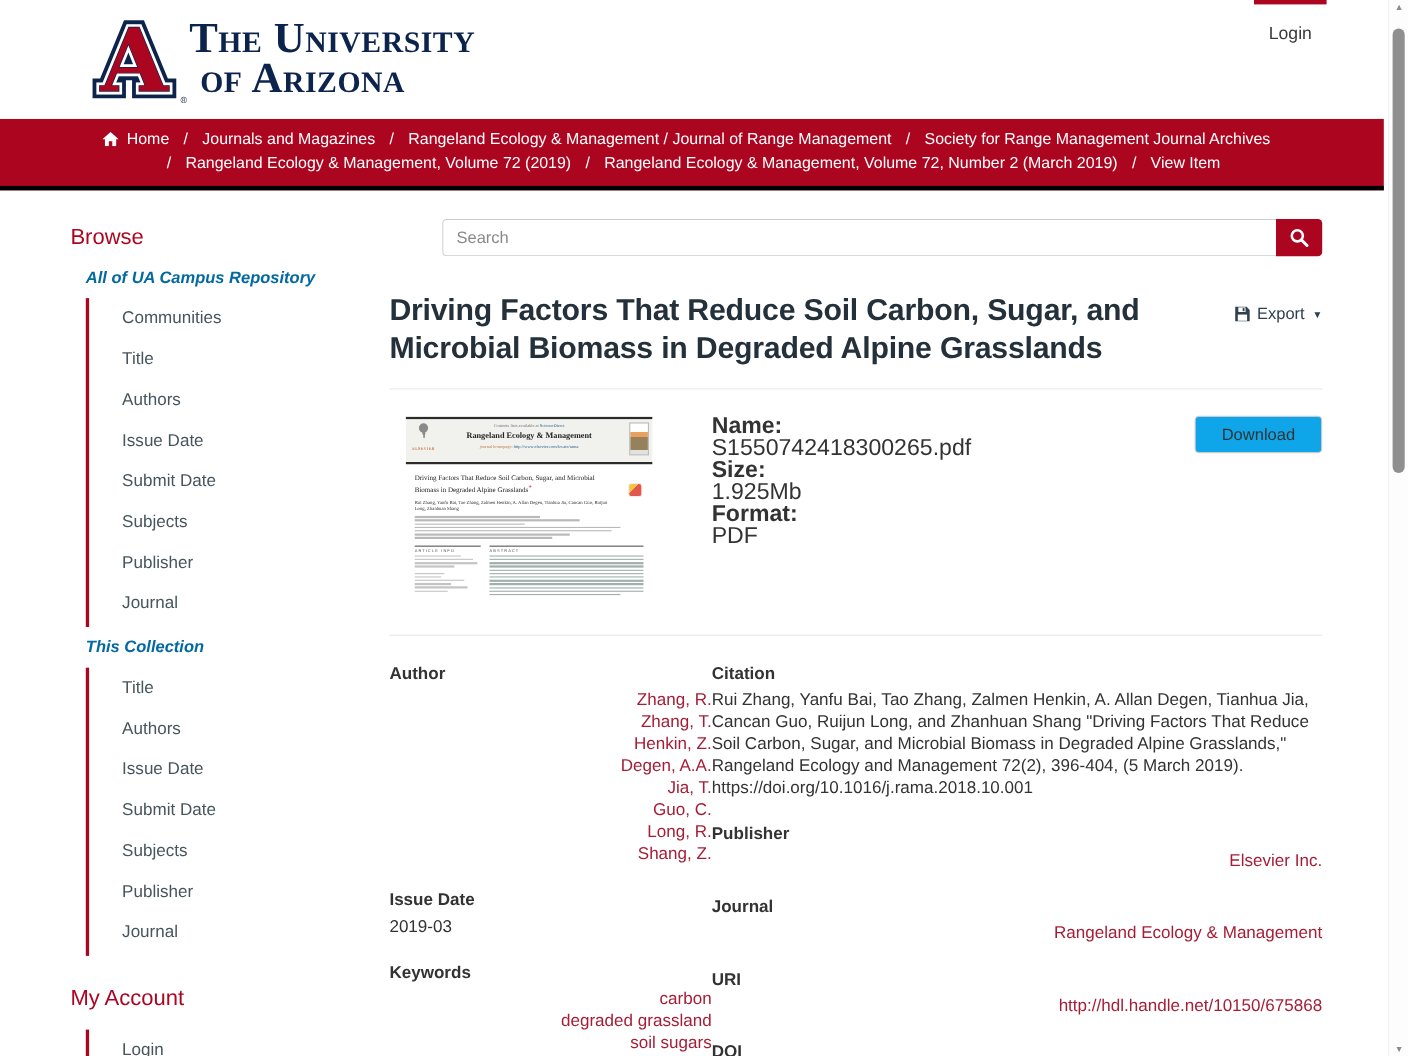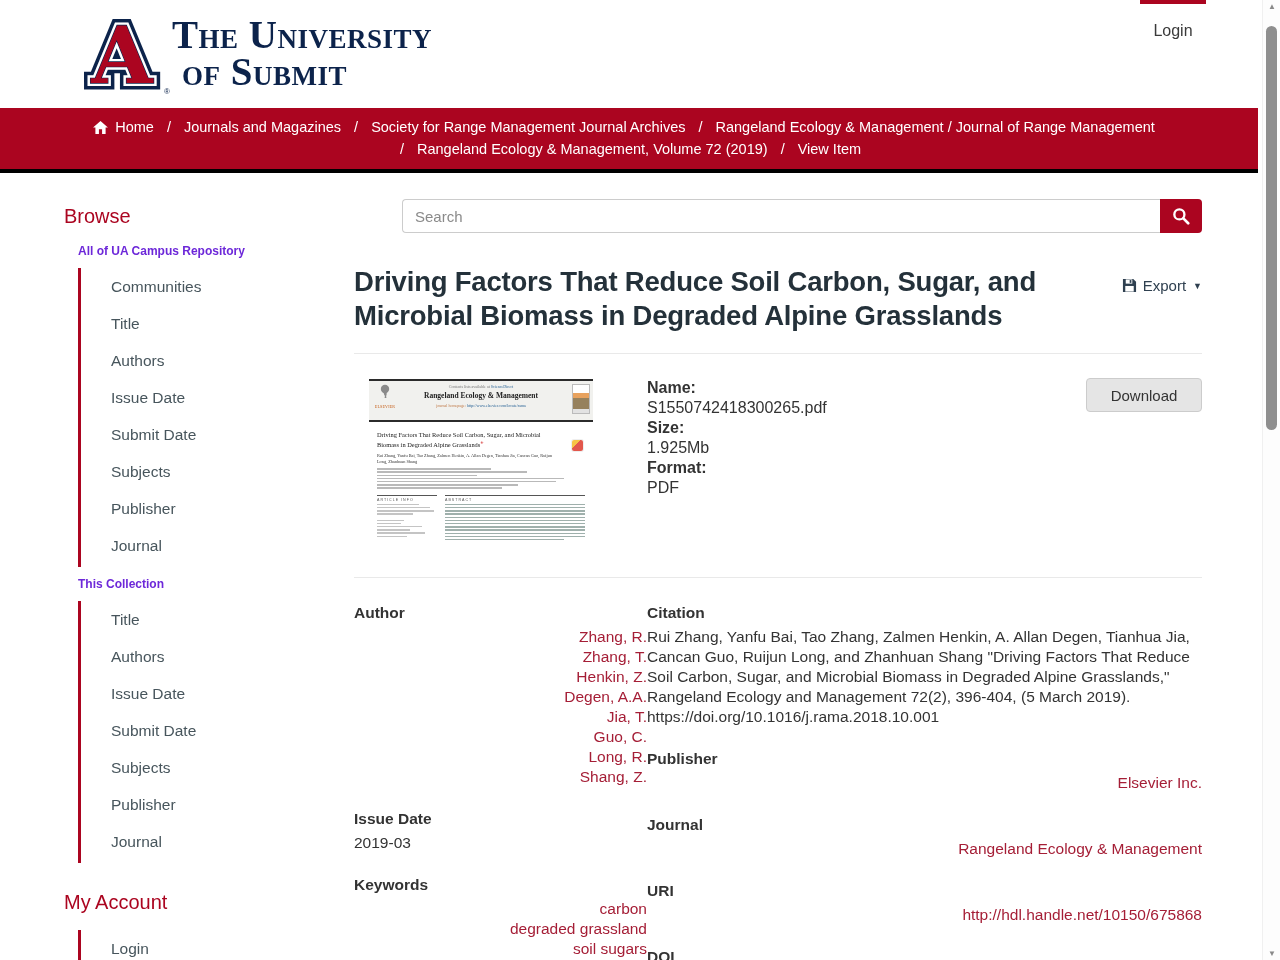--- a/index.html
+++ b/index.html
@@ -40,22 +40,22 @@
   .crumb .sep { color:#fff; margin:0 13px; }
   .home-ico { display:inline-block; vertical-align:-2px; margin-right:7px; }
 
   
   .content { display:flex; padding:26px 78px 0 64px; }
   .sidebar { width:290px; flex-shrink:0; }
   .main { flex:1; padding-left:0; }
 
   
   .side-h1 { color:#AB0520; font-size:20px; font-weight:normal; margin:6px 0 16px; }
-  .group-h { font-family:"Liberation Sans", sans-serif; 
-             font-weight:bold; color:#6d28d9; font-size:12px; margin:8px 0 4px 14px; }
+  .group-h { font-family:"Liberation Sans", sans-serif; font-style:italic;
+             font-weight:bold; color:#0369a1; font-size:15px; margin:8px 0 4px 14px; }
   .side-list { border-left:3px solid #AB0520; margin:10px 0 10px 14px;
                padding:10px 0 12px 30px; list-style:none; }
   .side-list li { margin:0 0 19px; }
   .side-list li:last-child { margin-bottom:0; }
   .side-list a { color:#47555c; font-size:15.5px; text-decoration:none; cursor:pointer; }
   .acct-h { margin-top:28px; }
 
   
   .search-row { display:flex; height:34px; }
   .search-input { flex:1; border:1px solid #ccc; border-right:none;
@@ -104,24 +104,24 @@
   .aff-lines { margin:4px 10px 0; }
   .aff-lines div { height:1.6px; background:#b9b9b9; margin-bottom:1.6px; }
   .pdf-cols { display:flex; margin:6px 10px 0; gap:8px; }
   .pdf-col-l { width:60px; border-top:1px solid #555; padding-top:2px; }
   .pdf-col-r { flex:1; border-top:1px solid #555; padding-top:2px; }
   .pdf-sec { font-family:"Liberation Sans",sans-serif; font-size:3.6px;
              letter-spacing:1px; color:#555; margin-bottom:2px; }
   .tl { height:1.4px; background:#c4c4c4; margin-bottom:1.8px; }
   .tl.g { background:#9fb0ac; }
 
-  .file-meta { margin-left:52px; font-size:16px; line-height:20px; }
+  .file-meta { margin-left:52px; font-size:21px; line-height:20px; }
   .file-meta .lab { font-weight:bold; color:#333; }
   .file-meta .val { color:#333; }
-  .download-btn { margin-left:auto; width:116px; height:34px; background:#e5e5e5;
+  .download-btn { margin-left:auto; width:116px; height:34px; background:#0ea5e9;
                   border:1px solid #ccc; border-radius:4px; font-size:15px;
                   color:#333; cursor:pointer; font-family:"Liberation Sans",sans-serif; }
 
   
   hr.div2 { border:none; border-top:1px solid #e9e9e9; margin:35px 0 26px; }
   .meta-cols { display:flex; }
   .meta-left { width:293px; flex-shrink:0; }
   .meta-right { flex:1; }
   .m-label { font-weight:bold; font-size:15.5px; color:#333; margin-bottom:5px; }
   .m-block { margin-bottom:23px; }
@@ -144,44 +144,47 @@
     <div class="blockA">
       <svg width="88" height="90" viewBox="0 0 100 100" style="overflow:visible">
         <text x="50" y="84" font-family="DejaVu Serif, serif" font-weight="bold" font-size="90" text-anchor="middle" stroke="#0C234B" stroke-width="15" fill="#0C234B" paint-order="stroke">A</text>
         <text x="50" y="84" font-family="DejaVu Serif, serif" font-weight="bold" font-size="90" text-anchor="middle" stroke="#ffffff" stroke-width="7" fill="#ffffff" paint-order="stroke">A</text>
         <text x="50" y="84" font-family="DejaVu Serif, serif" font-weight="bold" font-size="90" text-anchor="middle" stroke="#0C234B" stroke-width="1.5" fill="#AB0520" paint-order="stroke">A</text>
       </svg>
       <span class="reg">®</span>
     </div>
     <div class="wordmark">
       <div>The University</div>
-      <div class="l2">of Submit</div>
+      <div class="l2">of Arizona</div>
     </div>
   </div>
   <div class="login-tab">Login</div>
 </div>
 
 <nav class="breadbar">
   <div class="wrap">
     <span class="crumb">
       <svg class="home-ico" width="15" height="13" viewBox="0 0 16 14">
         <path d="M8 0 L16 7 H13.5 V14 H9.7 V9 H6.3 V14 H2.5 V7 H0 Z" fill="#ffffff"></path>
       </svg><a href="#">Home</a>
     </span>
     <span class="crumb">
       <span class="sep">/</span><a href="#">Journals and Magazines</a>
     </span>
     <span class="crumb">
+      <span class="sep">/</span><a href="#">Rangeland Ecology &amp; Management / Journal of Range Management</a>
+    </span>
+    <span class="crumb">
       <span class="sep">/</span><a href="#">Society for Range Management Journal Archives</a>
     </span>
     <span class="crumb">
-      <span class="sep">/</span><a href="#">Rangeland Ecology &amp; Management / Journal of Range Management</a>
-    </span>
-    <span class="crumb">
       <span class="sep">/</span><a href="#">Rangeland Ecology &amp; Management, Volume 72 (2019)</a>
+    </span>
+    <span class="crumb">
+      <span class="sep">/</span><a href="#">Rangeland Ecology &amp; Management, Volume 72, Number 2 (March 2019)</a>
     </span>
     <span class="crumb">
       <span class="sep">/</span><span class="current">View Item</span>
     </span>
   </div>
 </nav>
 
 <div class="content">
 
   <aside class="sidebar">

